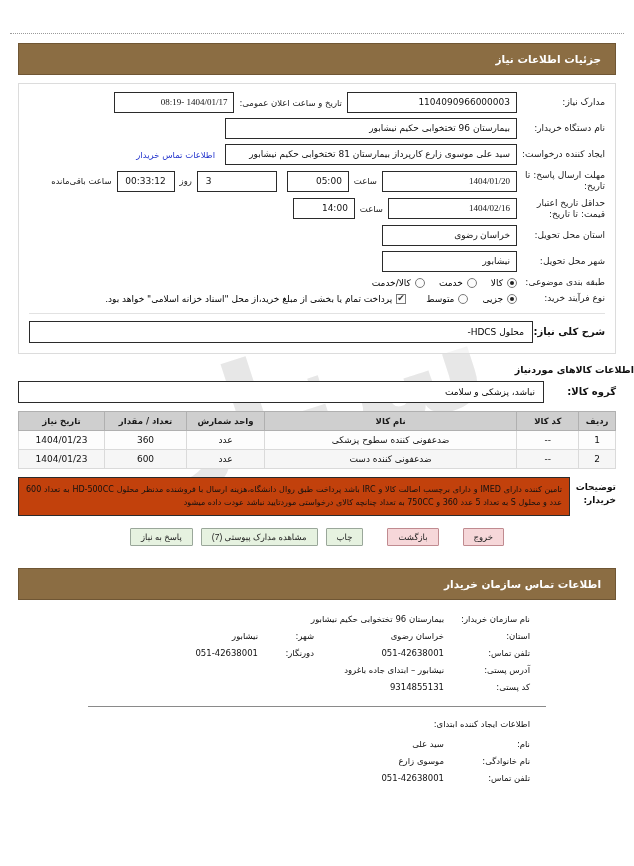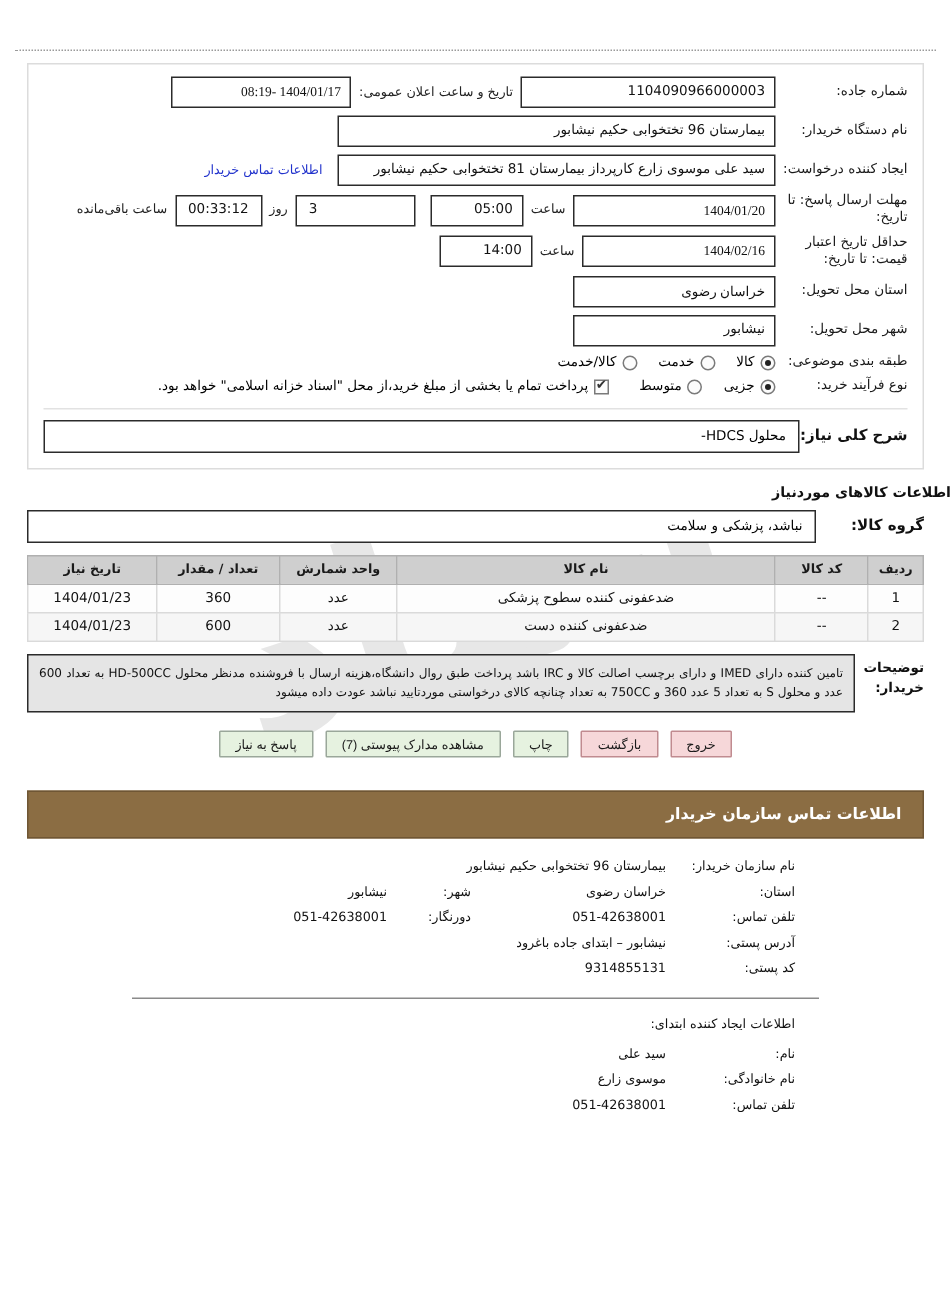--- a/index.html
+++ b/index.html
@@ -189,41 +189,41 @@
     color: #111;
   }
   table.goods tbody tr:nth-child(odd) { background: #fdfdfd; }
   table.goods tbody tr:nth-child(even) { background: #f6f6f6; }
 
   .desc-row { display: flex; align-items: stretch; margin: 8px 18px 0 18px; }
   .desc-lbl { font-size: 9px; font-weight: bold; color: #111; width: 46px; flex: 0 0 46px; text-align: right; line-height: 1.5; padding-top: 4px; }
   .desc-box {
     flex: 1;
     border: 1px solid #2b2b2b;
-    background: #e5e5e5;
+    background: #c2410c;
     padding: 5px 7px;
     font-size: 8px;
     line-height: 1.7;
     text-align: justify;
     color: #111;
     min-height: 38px;
   }
 
   .btnbar { display: flex; justify-content: center; gap: 8px; margin: 12px 0 0 0; }
   .btn {
     font-size: 8.5px;
     padding: 3px 10px;
     border: 1px solid #9aa79a;
     background: #e6f2e0;
     color: #1a1a1a;
     cursor: pointer;
     white-space: nowrap;
     border-radius: 1px;
   }
-  .btn.danger { background: #f6d7d9; border-color: #c08b90; }
+  .btn.danger { background: #f6d7d9; border-color: #c08b90; margin-left: 16px; }
 
   .kv { display: flex; align-items: center; font-size: 8.5px; margin-bottom: 7px; color: #111; }
   .kv .k { width: 86px; flex: 0 0 86px; text-align: right; padding-left: 8px; }
   .kv .v { min-width: 130px; text-align: right; }
   .kv2 { display: flex; align-items: flex-start; font-size: 8.5px; margin-bottom: 7px; color: #111; justify-content: flex-start; }
   .pair { display: flex; align-items: center; }
   .pair .k { width: 86px; flex: 0 0 86px; text-align: right; padding-left: 8px; }
   .pair .v { width: 130px; text-align: right; }
   .pair2 .k { width: 56px; flex: 0 0 56px; text-align: right; padding-left: 8px; }
   .pair2 .v { width: 110px; text-align: right; }
@@ -235,25 +235,26 @@
 </head>
 <body>
 
 <div class="page">
   <div class="watermark">ستاد</div>
 
   <div class="content">
 
     <div class="topline"></div>
 
+    <div class="band">جزئیات اطلاعات نیاز</div>
 
     <div class="card">
 
       <div class="row">
-        <div class="lbl">شماره جاده:</div>
+        <div class="lbl">مدارک نیاز:</div>
         <div class="fld w-main">1104090966000003</div>
         <div class="mini">تاریخ و ساعت اعلان عمومی:</div>
         <div class="fld w-date">1404/01/17 -08:19</div>
       </div>
 
       <div class="row">
         <div class="lbl">نام دستگاه خریدار:</div>
         <div class="fld w-wide" style="width:292px">بیمارستان 96 تختخوابی  حکیم  نیشابور</div>
       </div>
 

